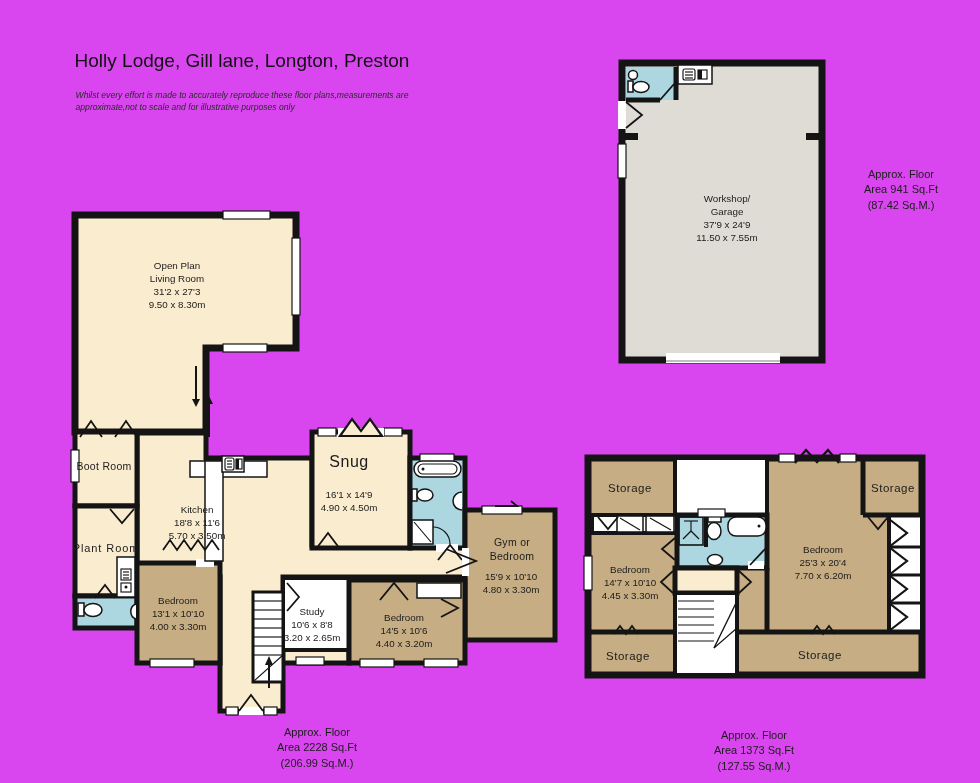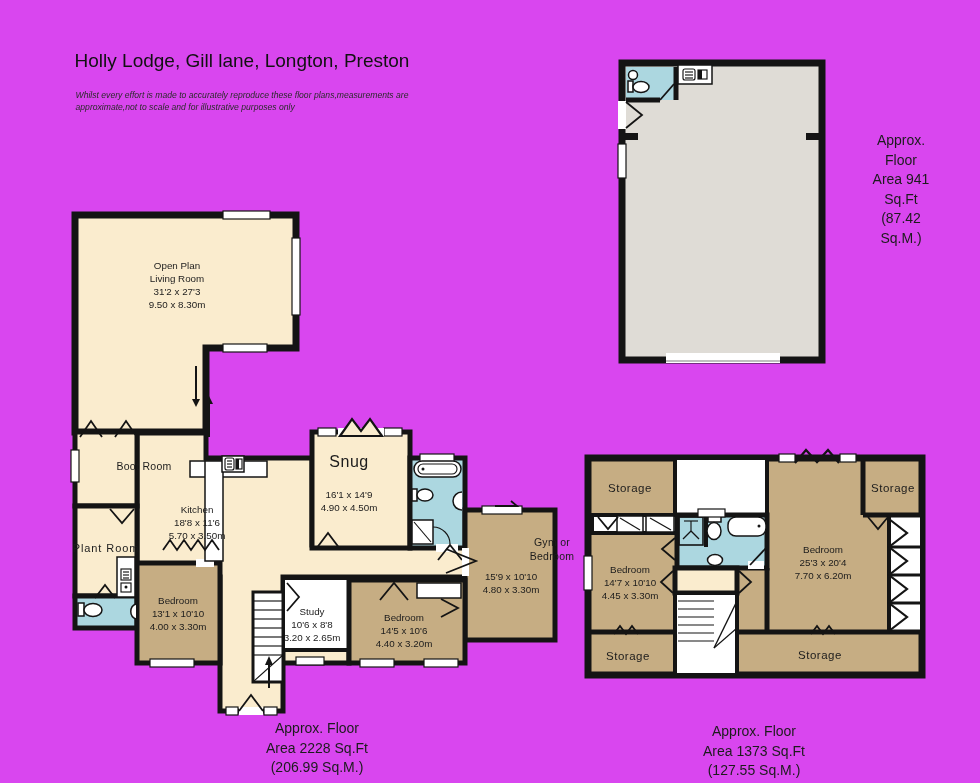--- a/index.html
+++ b/index.html
@@ -2,23 +2,23 @@
 <html style="--cream: #FAECCE; --tan: #C6AD83; --blue: #ACD7E0; --gray: #DFDCD6; --wall: #141414;"><head>
 <meta charset="utf-8">
 <style>
   html,body{margin:0;padding:0;background:#fff;}
   .page{position:relative;width:980px;height:783px;background:#d946ef;overflow:hidden;
         font-family:"Liberation Sans","DejaVu Sans",sans-serif;}
   .lbl{position:absolute;transform:translate(-50%,-50%);white-space:pre-line;text-align:center;
        font-size:9.8px;line-height:1.32;color:#1c1c1c;}
   .lbl.big{font-size:16px;letter-spacing:.5px;}
   .lbl.med{font-size:11px;letter-spacing:.9px;}
-  .lbl.med2{font-size:10.5px;letter-spacing:.3px;margin-left:40px;}
+  .lbl.med2{font-size:10.5px;letter-spacing:.3px;}
   .lbl.stor{font-size:11.5px;letter-spacing:.5px;}
-  .lbl.note{font-size:14px;line-height:1.4;}
+  .lbl.note{font-size:11px;line-height:1.4;}
   .hdr-title{position:absolute;left:242px;top:61px;transform:translate(-50%,-50%);
              font-size:19px;color:#111;white-space:nowrap;}
   .hdr-sub{position:absolute;left:242px;top:80px;transform:translate(-50%,-50%);
            font-size:13.5px;color:#111;white-space:nowrap;}
   .hdr-disc{position:absolute;left:242px;top:102px;transform:translate(-50%,-50%);
             font-size:8.6px;color:#2a2a2a;white-space:pre-line;line-height:1.35;font-style:italic;}
   svg{position:absolute;left:0;top:0;}
   .rm{stroke:var(--wall);}
   .cream{fill:var(--cream);} .tan{fill:var(--tan);} .blue{fill:var(--blue);}
   .gray{fill:var(--gray);} .white{fill:#fff;}
@@ -304,20 +304,24 @@
   <div class="lbl" style="left:630px;top:583px">Bedroom
 14'7 x 10'10
 4.45 x 3.30m</div>
   <div class="lbl stor" style="left:628px;top:657px">Storage</div>
   <div class="lbl" style="left:823px;top:563px">Bedroom
 25'3 x 20'4
 7.70 x 6.20m</div>
   <div class="lbl stor" style="left:893px;top:489px">Storage</div>
   <div class="lbl stor" style="left:820px;top:656px">Storage</div>
 
+  <div class="lbl" style="left:727px;top:219px">Workshop/
+Garage
+37'9 x 24'9
+11.50 x 7.55m</div>
 
   <div class="lbl note" style="left:901px;top:190px">Approx. Floor
 Area 941 Sq.Ft
 (87.42 Sq.M.)</div>
   <div class="lbl note" style="left:317px;top:748px">Approx. Floor
 Area 2228 Sq.Ft
 (206.99 Sq.M.)</div>
   <div class="lbl note" style="left:754px;top:751px">Approx. Floor
 Area 1373 Sq.Ft
 (127.55 Sq.M.)</div>

